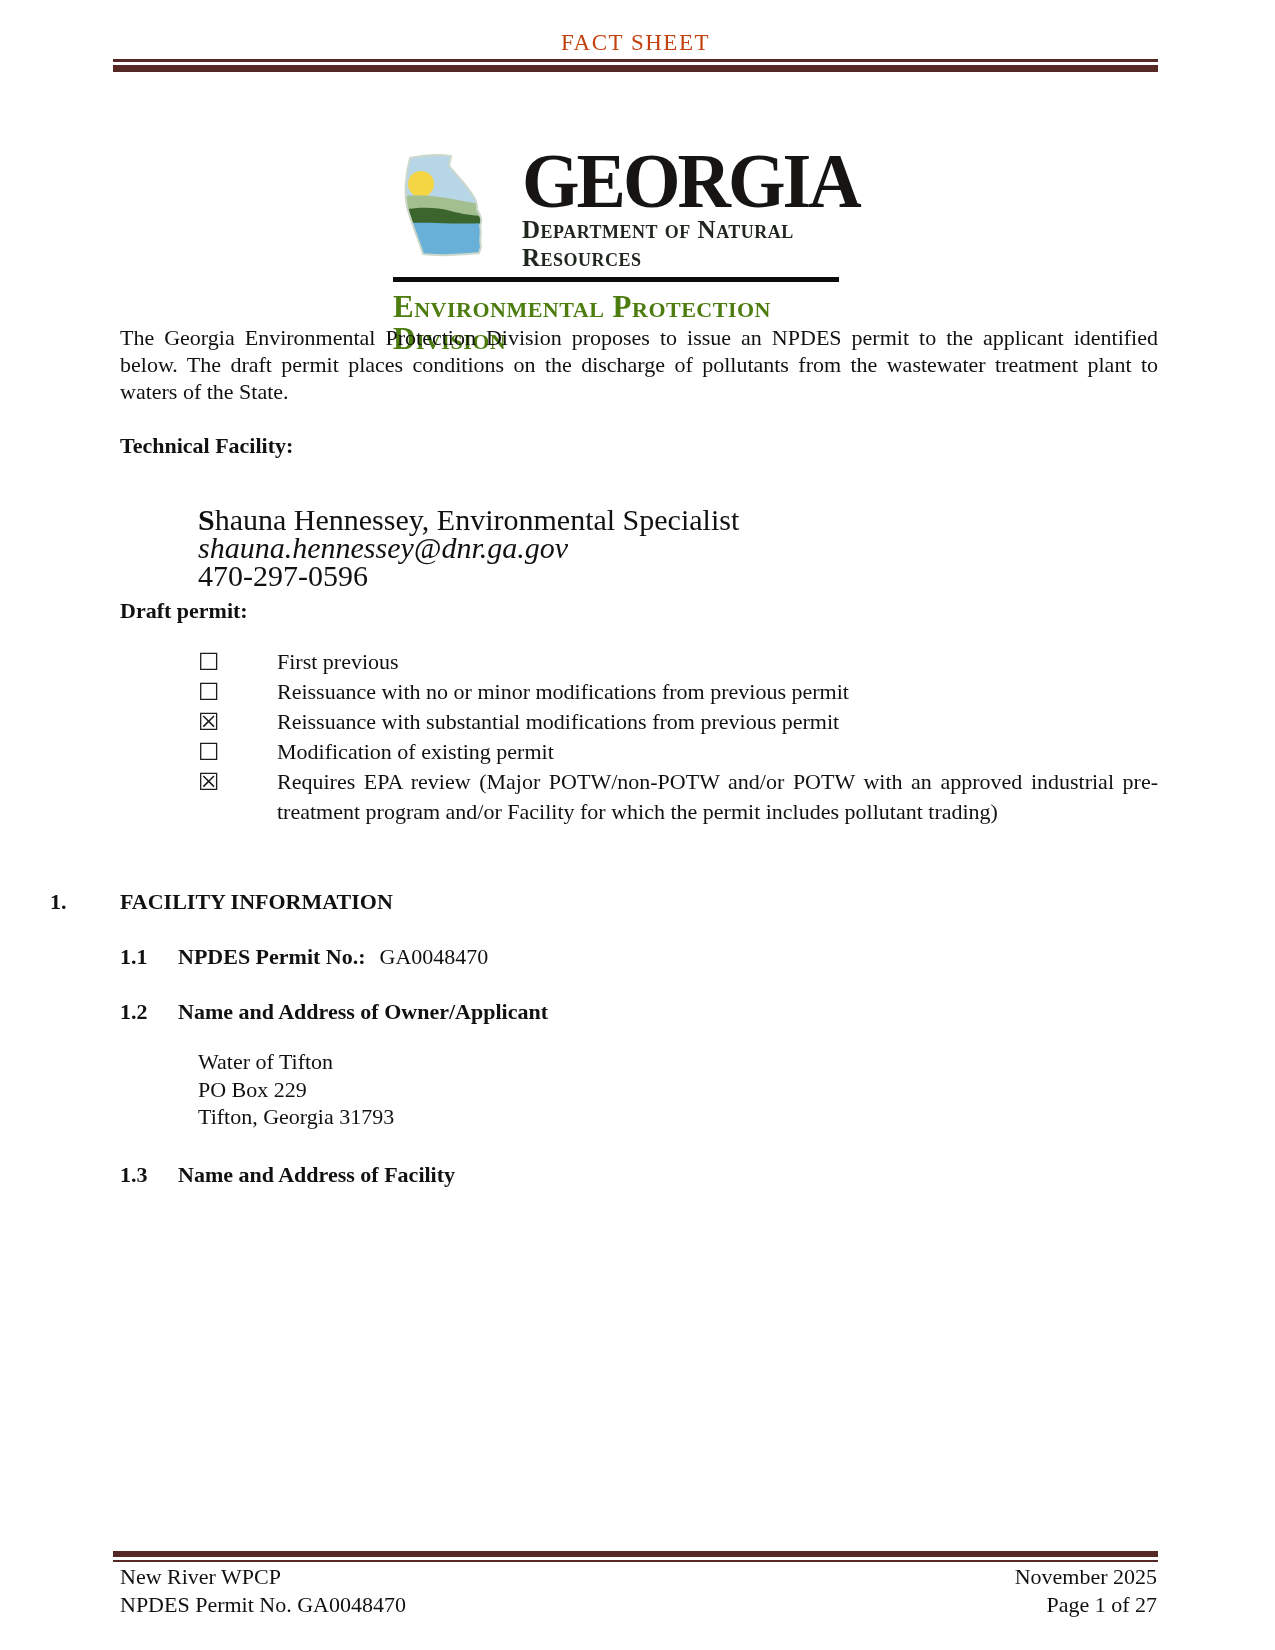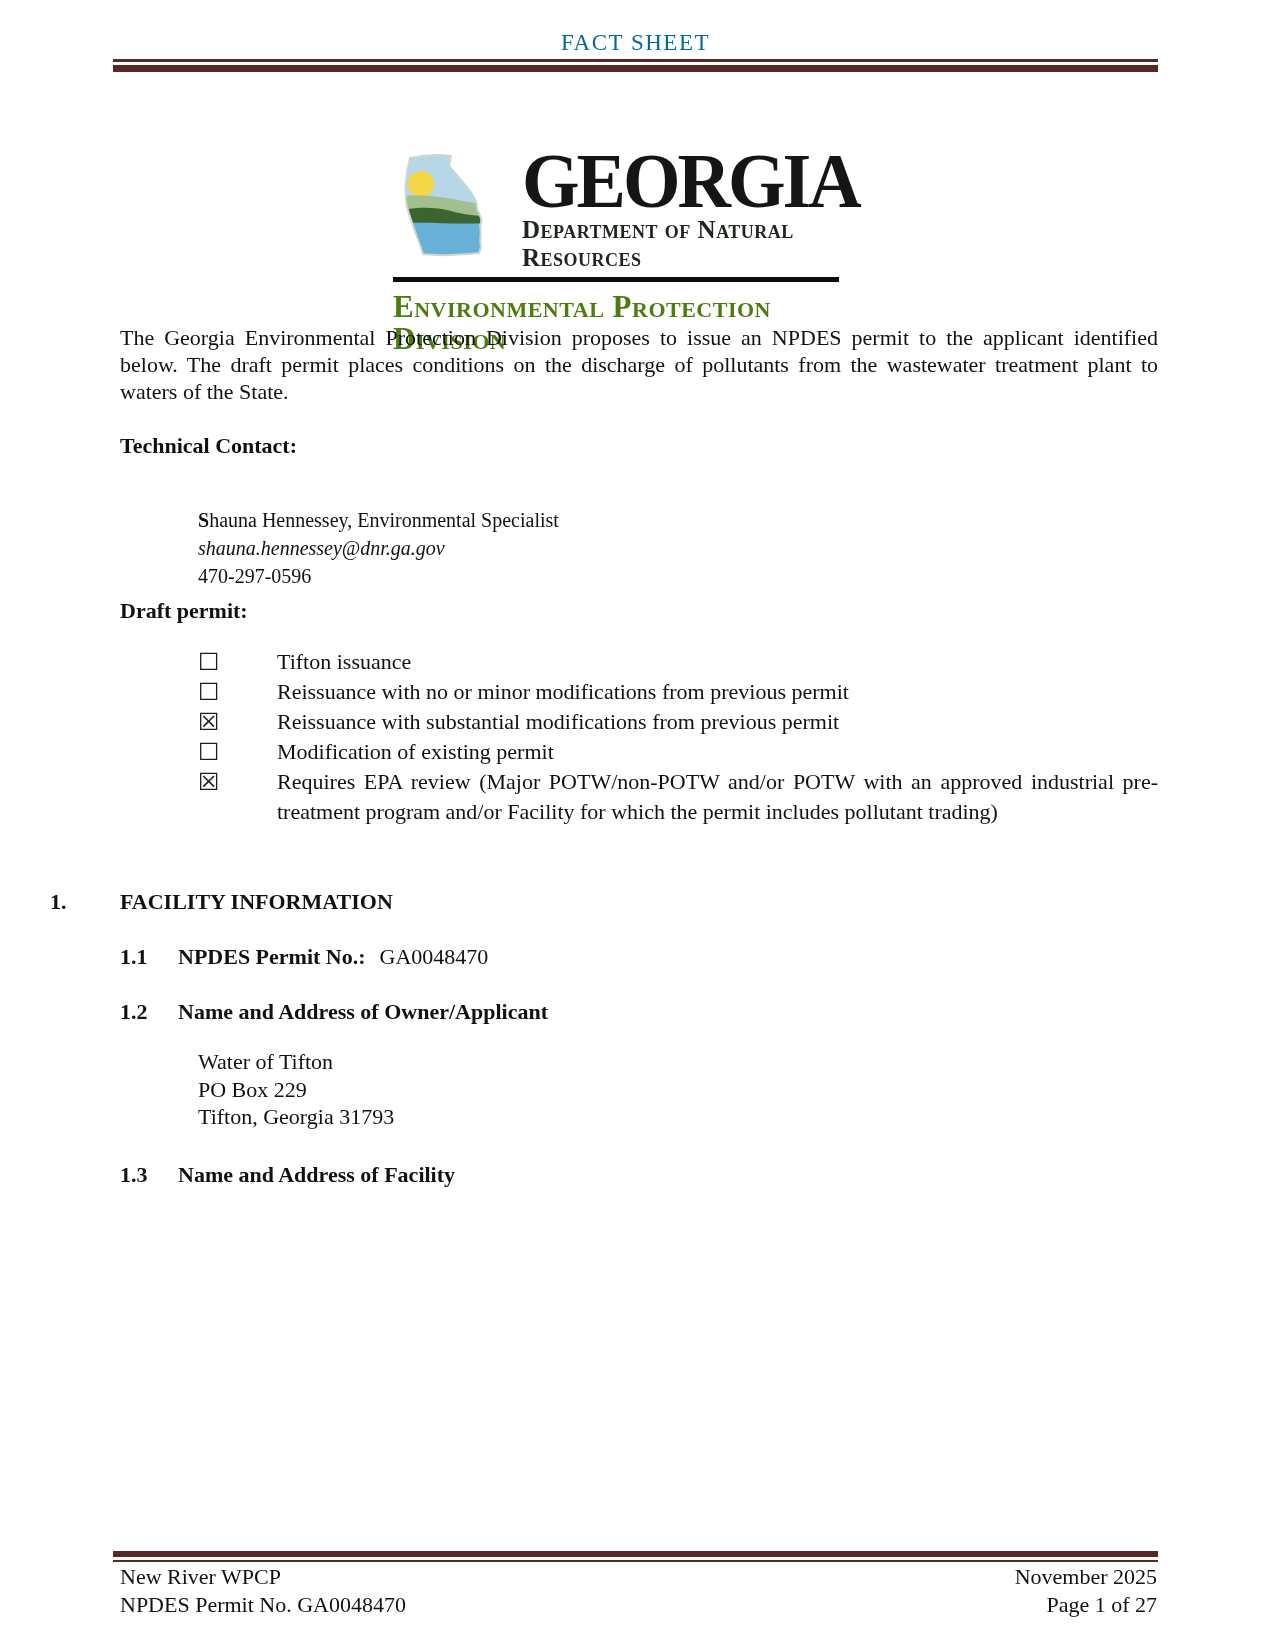--- a/index.html
+++ b/index.html
@@ -4,21 +4,21 @@
 <style>
   html,body{margin:0;padding:0;background:#ffffff;}
   .page{
     position:relative;width:1275px;height:1650px;background:#ffffff;
     font-family:"Liberation Serif","DejaVu Serif",serif;color:#111;
     overflow:hidden;margin:0 auto;
   }
   .abs{position:absolute;}
   
   .doc-title{top:30px;left:113px;width:1045px;text-align:center;
-    font-size:23px;letter-spacing:1.5px;color:#0369a1;}
+    font-size:23px;letter-spacing:1.5px;color:#c2410c;}
   .rule{left:113px;width:1045px;background:#562826;}
   .rule-head-thin{top:59px;height:3px;}
   .rule-head-thick{top:65px;height:7px;}
   
   .logo{top:128px;left:393px;width:470px;}
   .logo-row{display:flex;align-items:center;gap:23px;}
   .state-icon{margin-top:14px;flex:0 0 auto;}
   .logo-text{margin-left:12px;margin-top:18px;}
   .georgia{display:block;font-size:74px;line-height:66px;font-weight:bold;
     letter-spacing:-3px;color:#171513;transform:scaleY(1.06);transform-origin:left top;}
@@ -27,21 +27,21 @@
   .logo-rule{height:5px;background:#0c0c0c;margin-top:5px;width:446px;}
   .epd{display:block;margin-top:9px;font-variant:small-caps;font-weight:bold;
     font-size:31px;line-height:32px;letter-spacing:0.5px;color:#4d7c0f;}
   
   .body-text{font-size:22px;line-height:27px;}
   .intro{top:324px;left:120px;width:1038px;text-align:justify;}
   .bold{font-weight:bold;}
   .h-block{top:0;left:120px;font-weight:bold;font-size:22px;}
   .h-tech{top:433px;}
   .h-draft{top:598px;}
-  .contact{top:506px;left:198px;font-size:20px;line-height:28px;}
+  .contact{top:506px;left:198px;font-size:30px;line-height:28px;}
   .contact .email{font-style:italic;}
   
   .checklist{top:647px;left:198px;width:960px;}
   .check-row{display:flex;align-items:flex-start;min-height:30px;
     font-size:22px;line-height:30px;}
   .check-box{flex:0 0 79px;font-family:"DejaVu Sans",sans-serif;
     font-size:24px;line-height:30px;color:#1c1c1c;}
   .check-label{flex:1 1 auto;}
   .check-label.justify{text-align:justify;}
   
@@ -95,32 +95,32 @@
         <span class="georgia">GEORGIA</span>
         <span class="dnr">Department of Natural Resources</span>
       </span>
     </div>
     <div class="logo-rule"></div>
     <span class="epd">Environmental Protection Division</span>
   </div>
 
   <div class="abs body-text intro">The Georgia Environmental Protection Division proposes to issue an NPDES permit to the applicant identified below.  The draft permit places conditions on the discharge of pollutants from the wastewater treatment plant to waters of the State.</div>
 
-  <div class="abs h-block h-tech">Technical Contact:</div>
+  <div class="abs h-block h-tech">Technical Facility:</div>
   <div class="abs contact">
     <div><span class="bold">S</span><span>hauna Hennessey, Environmental Specialist</span></div>
     <div class="email">shauna.hennessey@dnr.ga.gov</div>
     <div>470-297-0596</div>
   </div>
 
   <div class="abs h-block h-draft">Draft permit:</div>
   <div class="abs checklist">
     <div class="check-row">
       <span class="check-box">☐</span>
-      <span class="check-label">Tifton issuance</span>
+      <span class="check-label">First previous</span>
     </div>
     <div class="check-row">
       <span class="check-box">☐</span>
       <span class="check-label">Reissuance with no or minor modifications from previous permit</span>
     </div>
     <div class="check-row">
       <span class="check-box">☒</span>
       <span class="check-label">Reissuance with substantial modifications from previous permit</span>
     </div>
     <div class="check-row">

